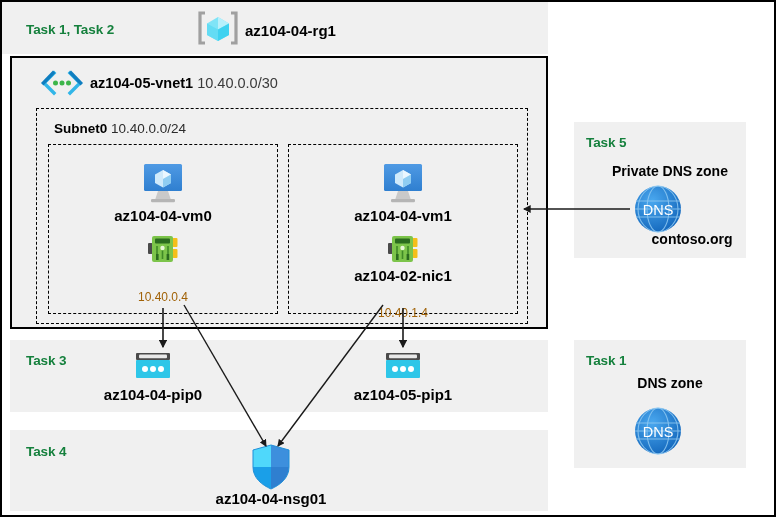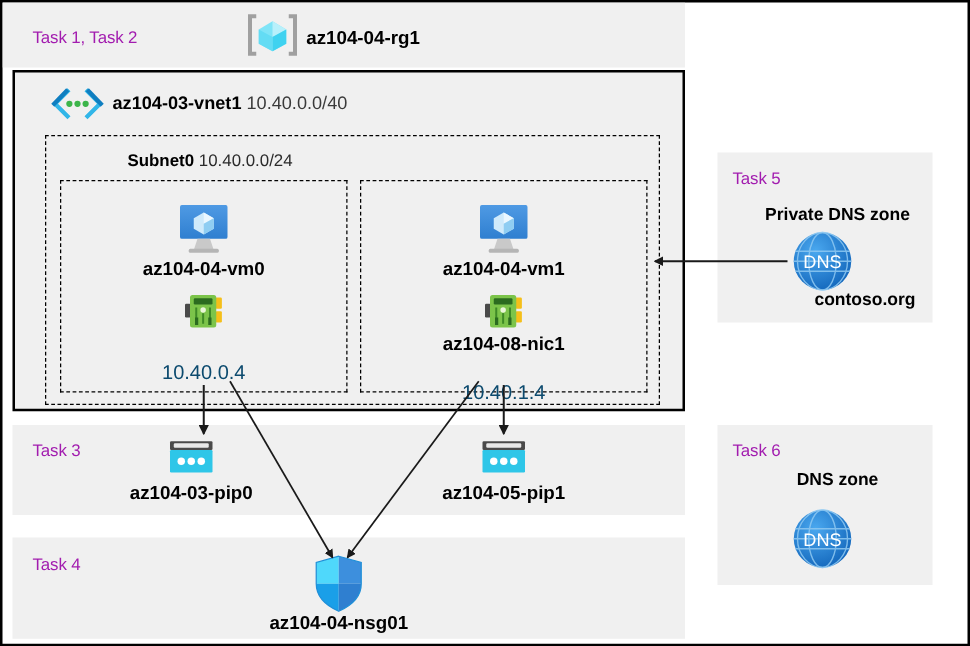--- a/index.html
+++ b/index.html
@@ -47,47 +47,47 @@
   .subnet-inner{
     position:absolute;
     border:1px dashed #000000;
     box-sizing:border-box;
   }
   #subnet0-inner{ left:46px; top:142px; width:230px; height:170px; }
   #subnet1-inner{ left:286px; top:142px; width:230px; height:170px; }
 
   .task-label{
     position:absolute;
-    color:#a21caf;
-    font-weight:normal;
+    color:#15803d;
+    font-weight:bold;
     font-size:13.5px;
     letter-spacing:-0.1px;
     white-space:nowrap;
   }
   .subnet-label{
     position:absolute;
     font-size:13.5px;
     color:#2b2b2b;
     white-space:nowrap;
   }
-  .subnet-label b{ color:#000000; font-weight:bold;margin-left:48px; }
+  .subnet-label b{ color:#000000; font-weight:bold; }
 
   .node-label{
     position:absolute;
     text-align:center;
     font-size:15px;
     font-weight:bold;
     color:#000000;
     white-space:nowrap;
   }
   .node-sub{
     position:absolute;
     text-align:center;
-    font-size:16px;
-    color:#0c4a6e;
+    font-size:12px;
+    color:#a16207;
     white-space:nowrap;
   }
   .heading{
     position:absolute;
     text-align:center;
     font-size:14px;
     font-weight:bold;
     color:#000000;
     white-space:nowrap;
     padding-left:10px;
@@ -142,22 +142,22 @@
       <path d="M14,3 L4,13 L14,23" fill="none" stroke="#32b6e8" stroke-width="3.4" stroke-linecap="square"></path>
       <path d="M30,3 L40,13 L30,23" fill="none" stroke="#32b6e8" stroke-width="3.4" stroke-linecap="square"></path>
       <path d="M13,3 L3.4,13" fill="none" stroke="#0f7ec0" stroke-width="3.4" stroke-linecap="square"></path>
       <path d="M31,3 L40.6,13" fill="none" stroke="#0f7ec0" stroke-width="3.4" stroke-linecap="square"></path>
       <circle cx="15.5" cy="13" r="2.5" fill="#3cb54a"></circle>
       <circle cx="22" cy="13" r="2.5" fill="#3cb54a"></circle>
       <circle cx="28.5" cy="13" r="2.5" fill="#3cb54a"></circle>
     </svg>
   </div>
   <div class="vnet-title">
-    <b>az104-03-vnet1</b>
-    <span>10.40.0.0/40</span>
+    <b>az104-05-vnet1</b>
+    <span>10.40.0.0/30</span>
   </div>
 
   <div class="subnet-outer"></div>
   <div class="subnet-inner" id="subnet0-inner"></div>
   <div class="subnet-inner" id="subnet1-inner"></div>
 
   <div class="subnet-label" style="left:52px; top:119px;">
     <b>Subnet0</b>
     <span>10.40.0.0/24</span>
   </div>
@@ -223,37 +223,37 @@
       <rect x="6" y="2" width="21" height="26" rx="2" fill="#7cc44a"></rect>
       <rect x="9" y="4.5" width="15" height="5" rx="1" fill="#2b6b1f"></rect>
       <circle cx="16.5" cy="14" r="2.2" fill="#eaf7d8"></circle>
       <path d="M16.5,16.5 L16.5,25" stroke="#3f8a26" stroke-width="1.6" fill="none"></path>
       <path d="M11,12 L11,25" stroke="#3f8a26" stroke-width="1.6" fill="none"></path>
       <path d="M22,12 L22,25" stroke="#3f8a26" stroke-width="1.6" fill="none"></path>
       <rect x="10" y="20" width="2.6" height="6" fill="#2b6b1f"></rect>
       <rect x="20.6" y="20" width="2.6" height="6" fill="#2b6b1f"></rect>
     </svg>
   </div>
-  <div class="node-label" style="left:341px; top:265px; width:120px;">az104-08-nic1</div>
+  <div class="node-label" style="left:341px; top:265px; width:120px;">az104-02-nic1</div>
   <div class="node-sub" style="left:341px; top:304px; width:120px;">10.40.1.4</div>
 
   <div class="panel" style="left:8px; top:338px; width:538px; height:72px;"></div>
   <div class="task-label" style="left:24px; top:351px;">Task 3</div>
 
   <div class="icon" style="left:131px; top:349px;">
     <svg width="40" height="32" viewBox="0 0 40 32">
       <rect x="3" y="2" width="34" height="7" rx="1" fill="#4a4a4a"></rect>
       <rect x="6" y="3.6" width="28" height="3.6" rx="1" fill="#e8e8e8"></rect>
       <rect x="3" y="9" width="34" height="18" rx="1" fill="#2ec6e8"></rect>
       <circle cx="12" cy="18" r="3" fill="#ffffff"></circle>
       <circle cx="20" cy="18" r="3" fill="#ffffff"></circle>
       <circle cx="28" cy="18" r="3" fill="#ffffff"></circle>
     </svg>
   </div>
-  <div class="node-label" style="left:91px; top:384px; width:120px;">az104-03-pip0</div>
+  <div class="node-label" style="left:91px; top:384px; width:120px;">az104-04-pip0</div>
 
   <div class="icon" style="left:381px; top:349px;">
     <svg width="40" height="32" viewBox="0 0 40 32">
       <rect x="3" y="2" width="34" height="7" rx="1" fill="#4a4a4a"></rect>
       <rect x="6" y="3.6" width="28" height="3.6" rx="1" fill="#e8e8e8"></rect>
       <rect x="3" y="9" width="34" height="18" rx="1" fill="#2ec6e8"></rect>
       <circle cx="12" cy="18" r="3" fill="#ffffff"></circle>
       <circle cx="20" cy="18" r="3" fill="#ffffff"></circle>
       <circle cx="28" cy="18" r="3" fill="#ffffff"></circle>
     </svg>
@@ -300,21 +300,21 @@
         <path d="M3.2,17 L46.8,17"></path>
         <path d="M3.2,33 L46.8,33"></path>
         <path d="M2,25 L48,25"></path>
       </g>
       <text x="25" y="30.5" text-anchor="middle" font-family="Liberation Sans, sans-serif" font-size="14.5" fill="#ffffff">DNS</text>
     </svg>
   </div>
   <div class="node-label" style="left:604px; top:229px; width:172px; font-size:14px;">contoso.org</div>
 
   <div class="panel" style="left:572px; top:338px; width:172px; height:128px;"></div>
-  <div class="task-label" style="left:584px; top:351px;">Task 6</div>
+  <div class="task-label" style="left:584px; top:351px;">Task 1</div>
   <div class="heading" style="left:572px; top:373px; width:172px;">DNS zone</div>
 
   <div class="icon" style="left:631px; top:404px;">
     <svg width="50" height="50" viewBox="0 0 50 50">
       <defs>
         <radialGradient id="dnsg2" cx="0.38" cy="0.32" r="0.78">
           <stop offset="0" stop-color="#4aa8ef"></stop>
             <stop offset="1" stop-color="#0f62b8"></stop>
         </radialGradient>
       </defs>

